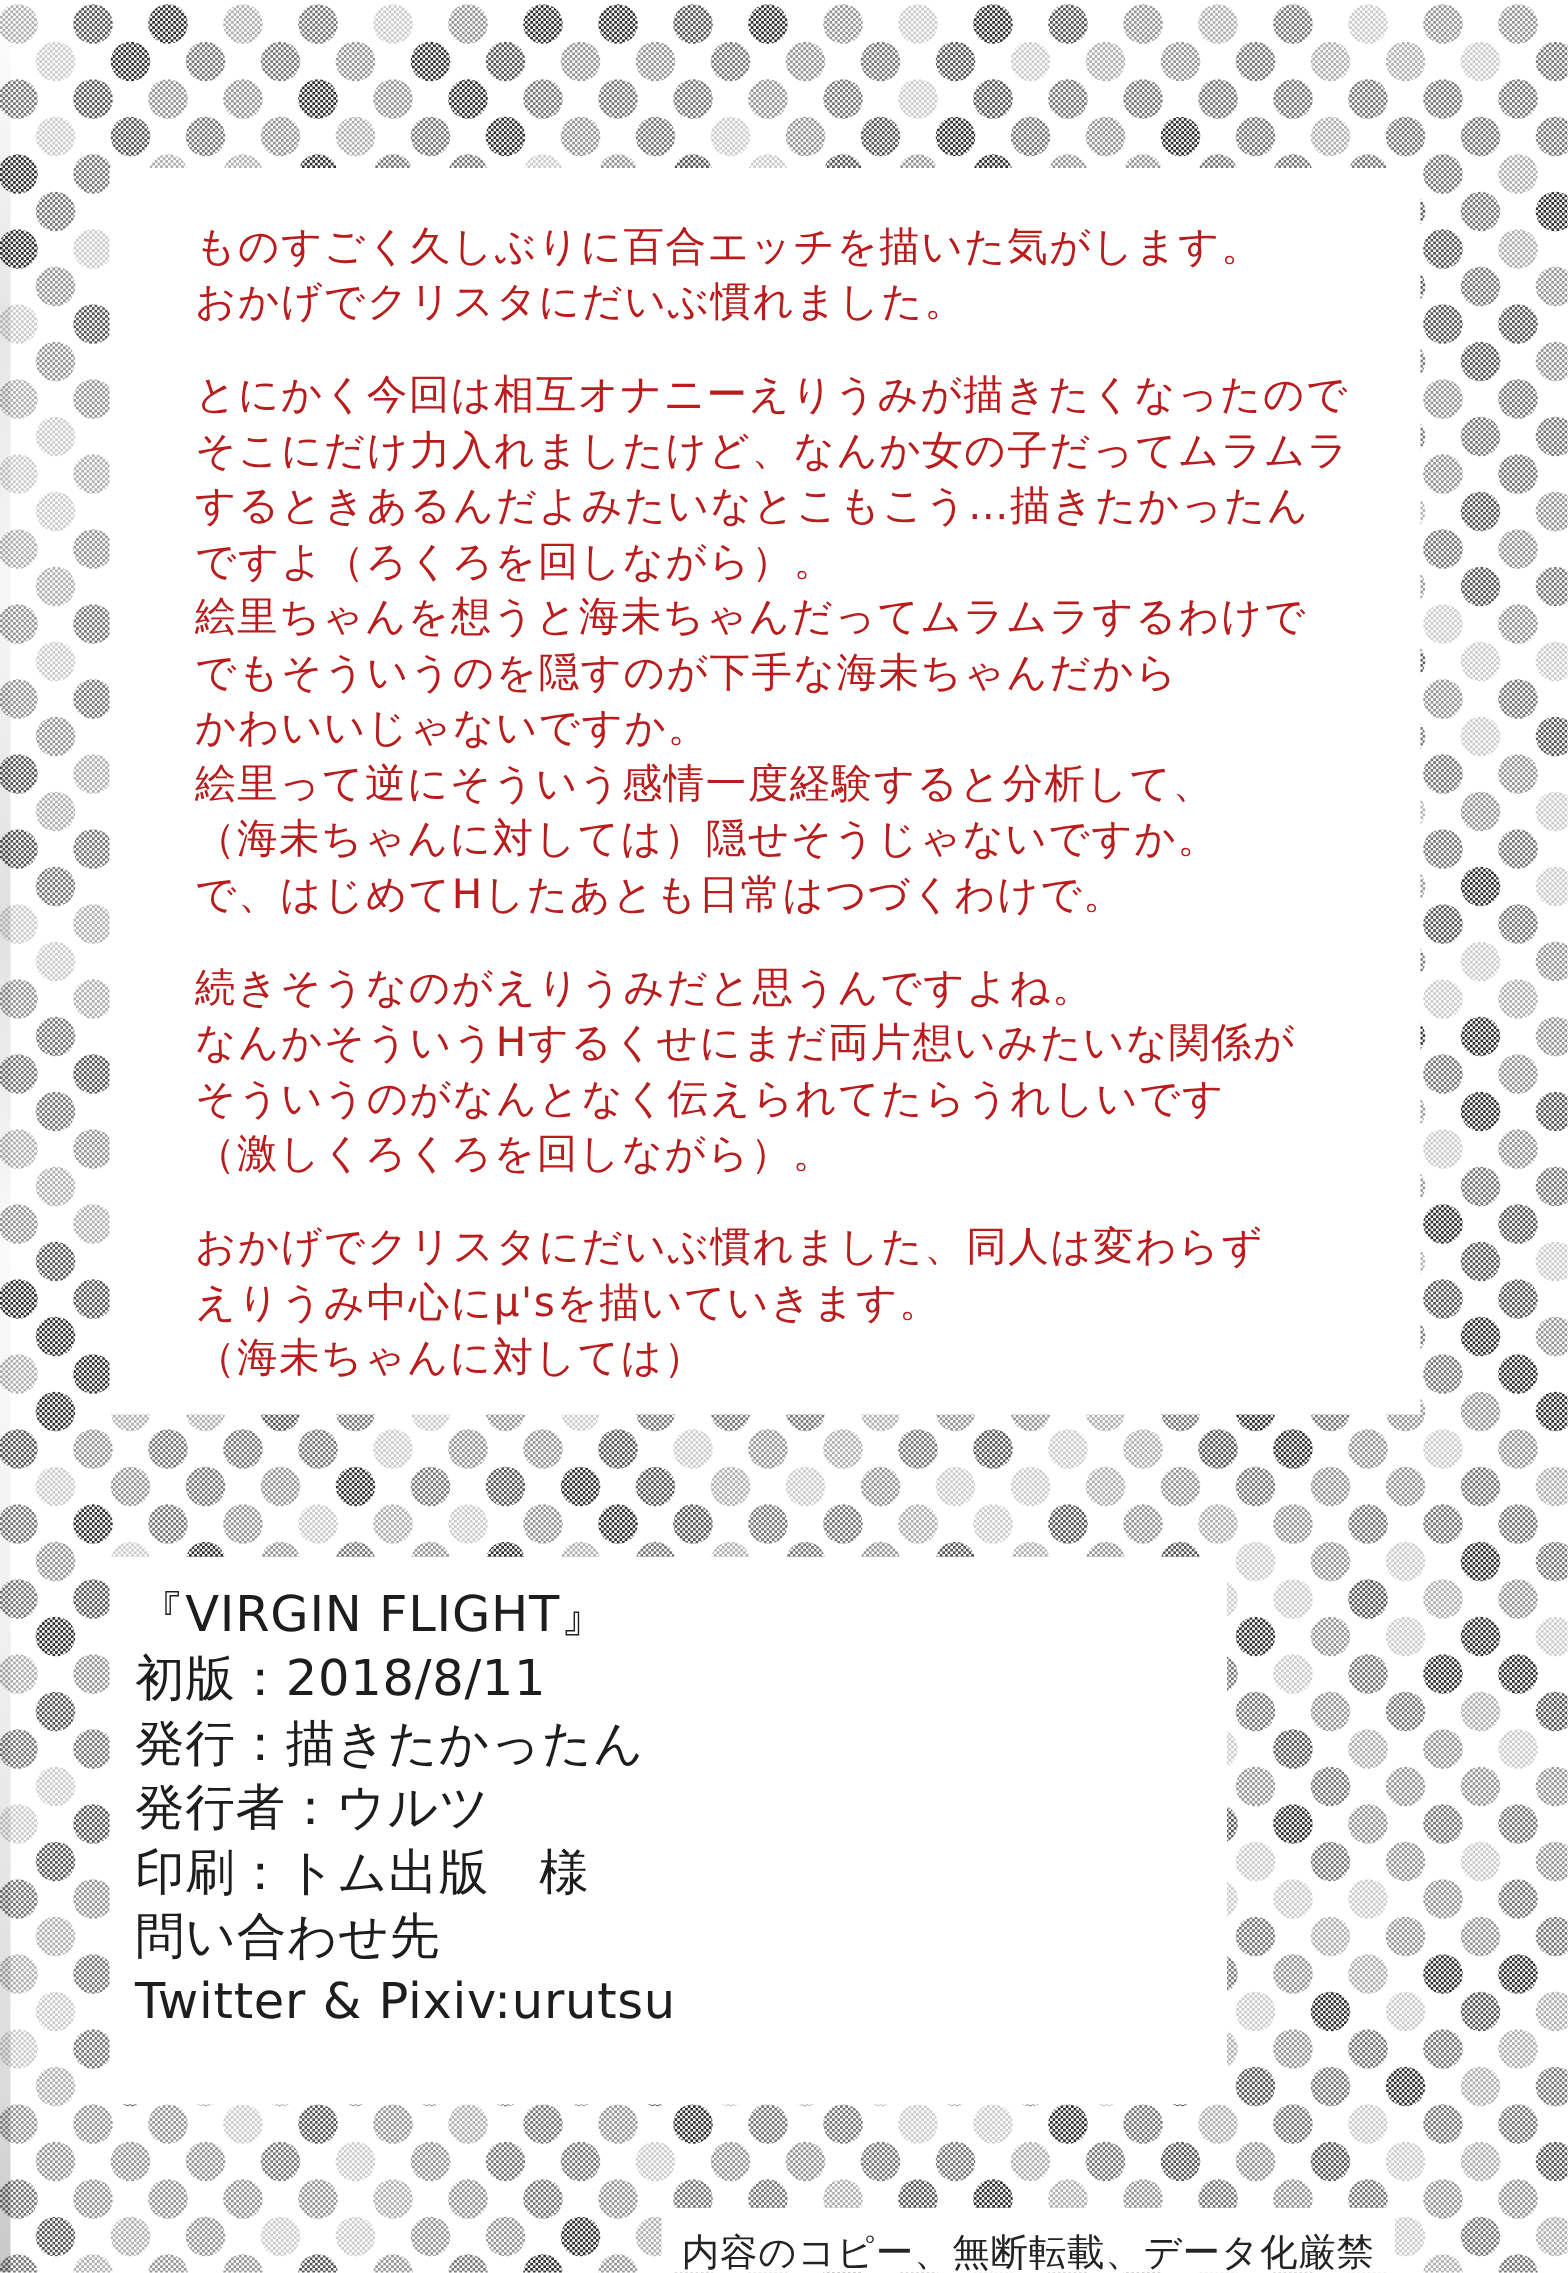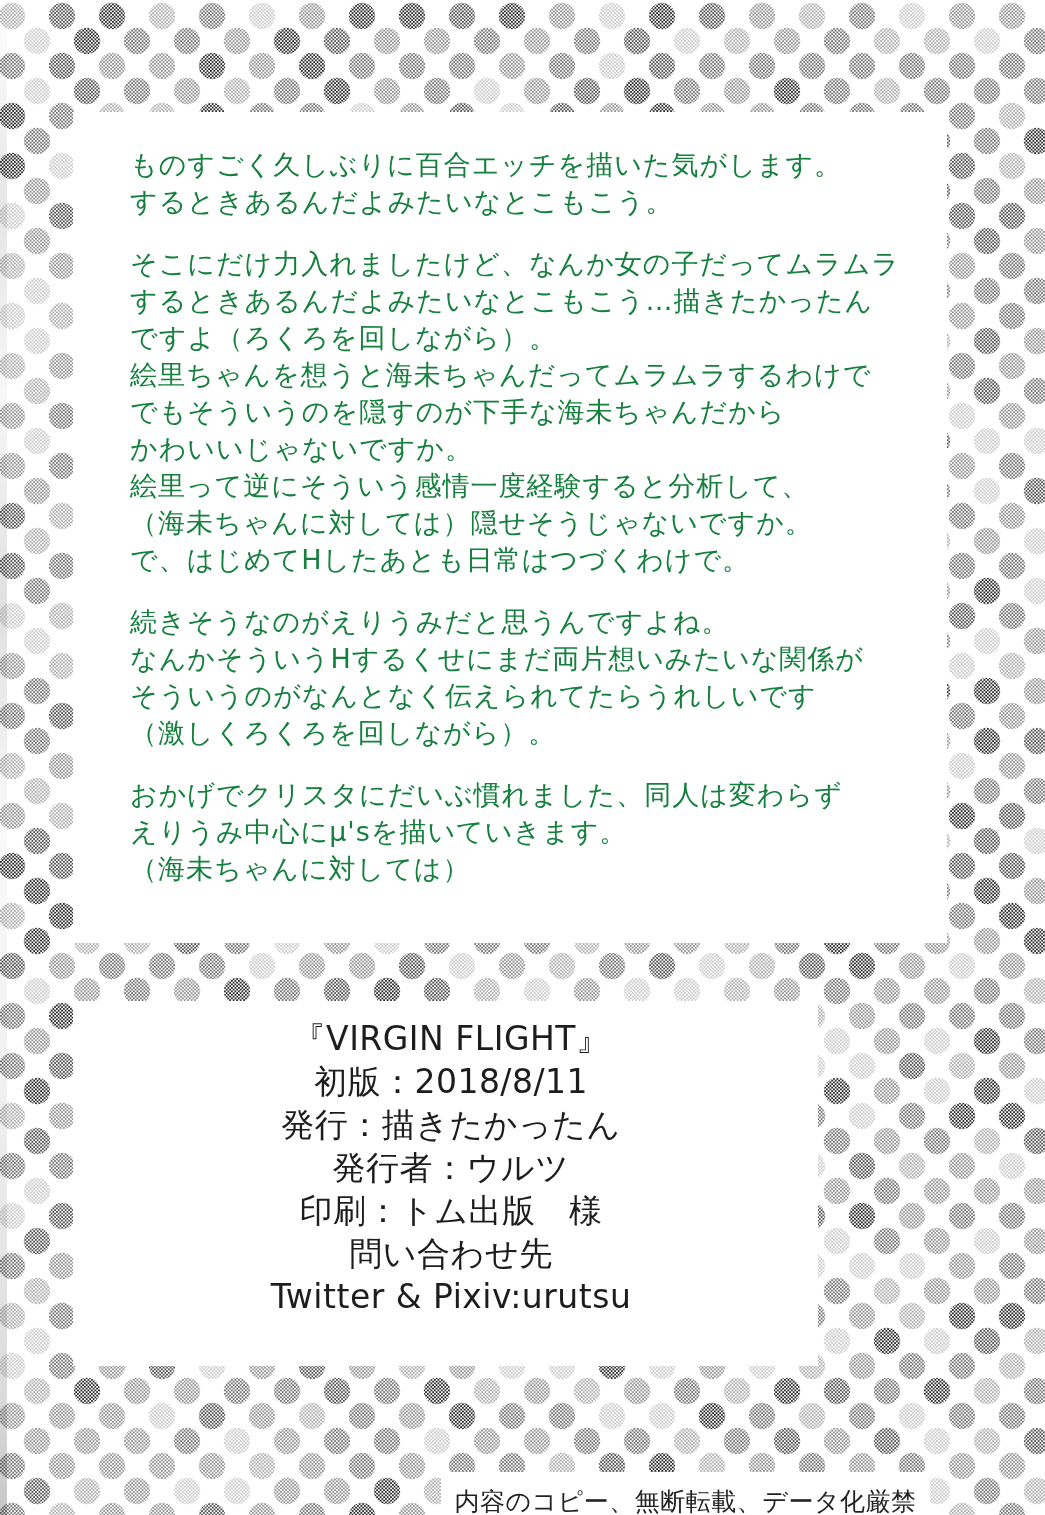--- a/index.html
+++ b/index.html
@@ -15,27 +15,26 @@
   .panel { position: absolute; background: #ffffff; box-sizing: border-box; }
 
   #comment-panel {
     left: 73px; top: 112px; width: 874px; height: 831px;
     padding: 34px 10px 0 57px;
   }
   .para { margin: 0; }
   .para + .para { margin-top: 25px; }
   .comment-line {
     font-size: 27px; line-height: 37px;
-    letter-spacing: 1px; white-space: pre; color: #15803d;
+    letter-spacing: 1px; white-space: pre; color: #b91c1c;
   }
 
   #colophon-panel {
-    left: 73px; top: 1001px; width: 745px; height: 365px;
+    left: 73px; top: 1038px; width: 745px; height: 365px;
     padding: 16px 6px 0 17px;
-    text-align: center;
   }
   .colophon-line {
     font-size: 33px; line-height: 43px;
     letter-spacing: 0.5px; white-space: pre; color: #1d1d1d;
   }
 
   #disclaimer-strip {
     left: 441px; top: 1472px; width: 489px; height: 58px;
     display: flex; align-items: center; justify-content: center;
   }
@@ -1342,23 +1341,24 @@
       <circle cx="862" cy="1516" r="13.2" fill="url(#ht)" opacity="0.58"></circle>
       <circle cx="912" cy="1516" r="13.2" fill="url(#ht)" opacity="0.22"></circle>
       <circle cx="962" cy="1516" r="13.2" fill="url(#ht)" opacity="0.34"></circle>
       <circle cx="1012" cy="1516" r="13.2" fill="url(#ht)" opacity="0.58"></circle>
     </svg></div>
 <div id="scan-edge"></div>
 
 <div id="comment-panel" class="panel">
   <div class="para">
     <div class="comment-line">ものすごく久しぶりに百合エッチを描いた気がします。</div>
-    <div class="comment-line">するときあるんだよみたいなとこもこう。</div>
+    <div class="comment-line">おかげでクリスタにだいぶ慣れました。</div>
   </div>
   <div class="para">
+    <div class="comment-line">とにかく今回は相互オナニーえりうみが描きたくなったので</div>
     <div class="comment-line">そこにだけ力入れましたけど、なんか女の子だってムラムラ</div>
     <div class="comment-line">するときあるんだよみたいなとこもこう…描きたかったん</div>
     <div class="comment-line">ですよ（ろくろを回しながら）。</div>
     <div class="comment-line">絵里ちゃんを想うと海未ちゃんだってムラムラするわけで</div>
     <div class="comment-line">でもそういうのを隠すのが下手な海未ちゃんだから</div>
     <div class="comment-line">かわいいじゃないですか。</div>
     <div class="comment-line">絵里って逆にそういう感情一度経験すると分析して、</div>
     <div class="comment-line">（海未ちゃんに対しては）隠せそうじゃないですか。</div>
     <div class="comment-line">で、はじめてHしたあとも日常はつづくわけで。</div>
   </div>

